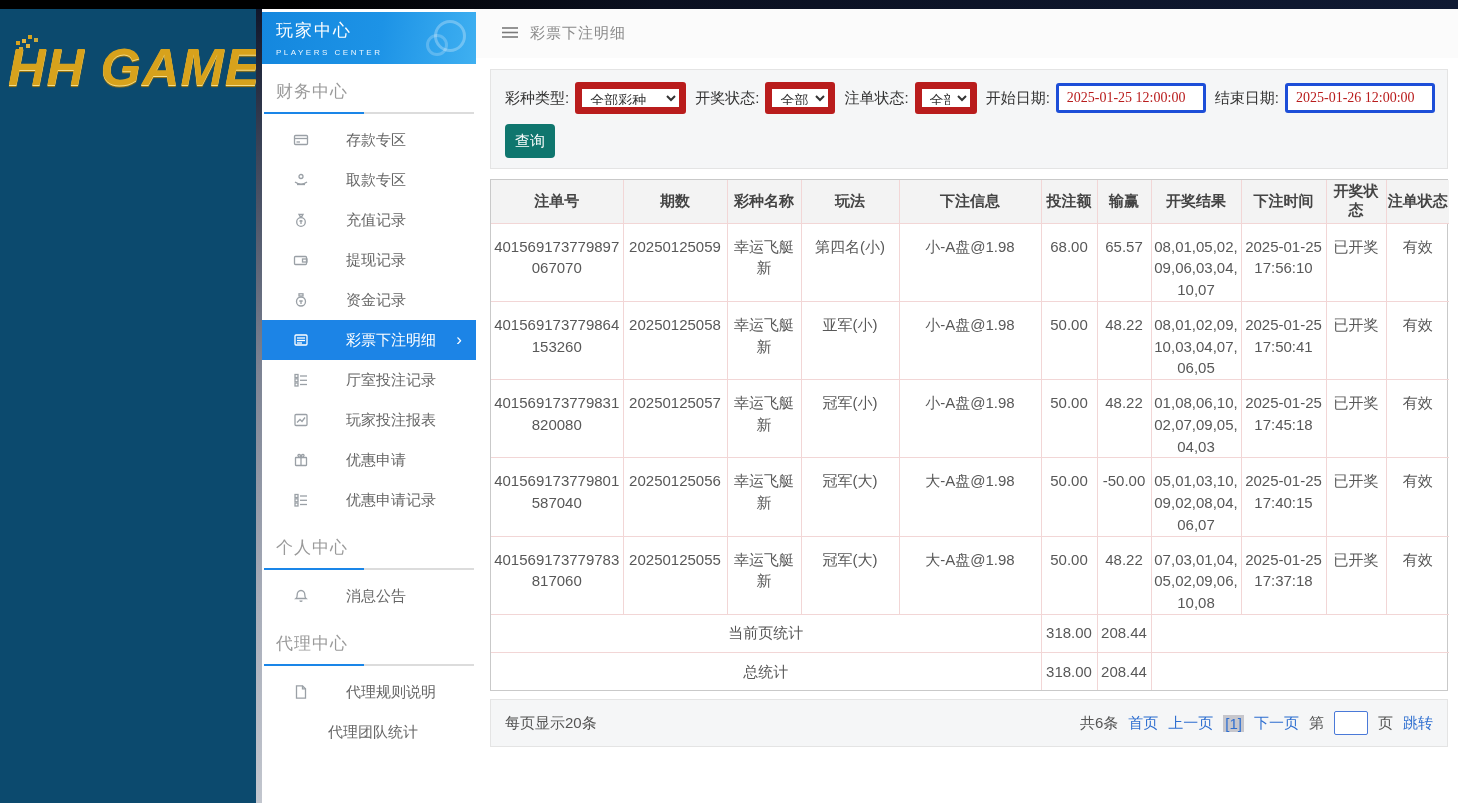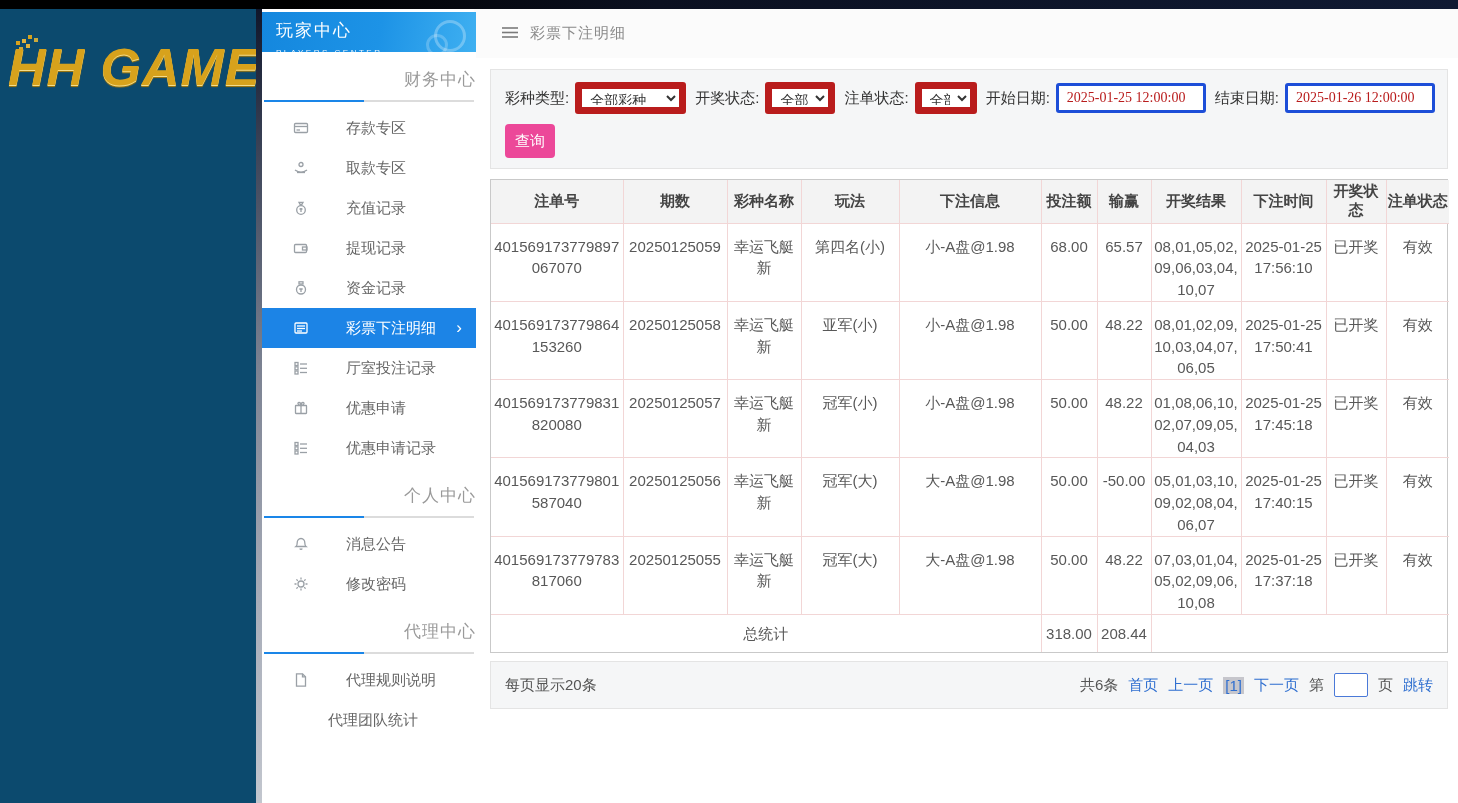--- a/index.html
+++ b/index.html
@@ -18,30 +18,30 @@
   .logo-dots { position:absolute; top:32px; left:16px; width:4px; height:4px; background:#d7a21c;
     box-shadow:6px -2px 0 #e2b23a, 12px -6px 0 #d7a21c, 3px 6px 0 #caa93c, 10px 3px 0 #e2b23a, 18px -3px 0 #caa93c; }
 
   
   .main { position:absolute; top:9px; left:256px; right:0; bottom:0; background:#fff; }
   .main::before { content:""; position:absolute; left:0; top:0; bottom:0; width:6px; z-index:6;
     background:linear-gradient(to bottom,#10162b 0,#3c4458 18%,#7b8292 45%,#a8adb9 75%,#c2c6ce 100%); }
 
   
   .sidebar { position:absolute; left:6px; top:3px; width:214px; bottom:0; background:#fff; z-index:5; }
-  .side-header { position:relative; height:40px; overflow:hidden; padding:7px 0 0 14px;
+  .side-header { position:relative; height:52px; overflow:hidden; padding:7px 0 0 14px;
     background:linear-gradient(100deg,#1487de 0%,#1d93e6 55%,#3fb0f1 100%); }
   .side-header .t1 { color:#fff; font-size:17px; letter-spacing:2px; }
   .side-header .t2 { color:#eaf6ff; font-size:8px; letter-spacing:2.5px; margin-top:6px; }
   .side-deco { position:absolute; right:10px; top:6px; width:40px; height:40px; }
   .side-deco::before { content:""; position:absolute; right:0; top:2px; width:26px; height:26px; border-radius:50%;
     border:3px solid rgba(255,255,255,.28); }
   .side-deco::after { content:""; position:absolute; right:18px; top:16px; width:16px; height:16px; border-radius:50%;
     border:3px solid rgba(255,255,255,.22); }
-  .side-section-title { margin:16px 0 0 14px; font-size:17px; color:#9a9a9a; letter-spacing:1px;text-align:right; }
+  .side-section-title { margin:16px 0 0 14px; font-size:17px; color:#9a9a9a; letter-spacing:1px; }
   .side-underline { height:2px; margin:9px 2px 6px 2px;
     background:linear-gradient(to right,#1a86e8 0 100px,#dcdcdc 100px); }
   .side-item { display:flex; align-items:center; height:40px; padding:0 10px 0 30px; cursor:pointer; color:#666; }
   .side-icon { width:18px; height:16px; display:inline-flex; align-items:center; justify-content:center; }
   .side-icon svg { stroke:#9aa0a6; fill:none; stroke-width:1.3; }
   .side-label { margin-left:36px; font-size:15px; }
   .side-item.active { background:#1c84e6; color:#fff; }
   .side-item.active .side-label { color:#fff; }
   .side-item.active .side-icon svg { stroke:#fff; }
   .side-chevron { margin-left:auto; color:#fff; font-size:17px; padding-right:4px; }
@@ -59,21 +59,21 @@
   .filter-row { display:flex; align-items:center; flex-wrap:nowrap; }
   .f-label { font-size:15px; color:#333; margin-right:6px; white-space:nowrap; }
   .f-gap { width:14px; }
   select { height:32px; border:7px solid #b91c1c; border-radius:3px; background:#fff; color:#333;
     font-size:14px; padding:2px 4px; font-family:inherit; }
   .sel-lottery { width:160px; }
   .sel-draw { width:82px; }
   .sel-order { width:62px; }
   .date-input { width:150px; height:30px; border:3px solid #1d4ed8; border-radius:3px; color:#b91c1c;
     font-size:14px; padding:2px 8px; font-family:Liberation Serif, serif; }
-  .btn-search { margin-top:10px; width:50px; height:34px; background:#ec4899; color:#fff; border:none;
+  .btn-search { margin-top:10px; width:50px; height:34px; background:#0f766e; color:#fff; border:none;
     border-radius:4px; font-size:15px; cursor:pointer; font-family:inherit; }
 
   
   .table-wrap { margin-top:10px; border:1px solid #c9c9c9; background:#fff; }
   table { width:100%; border-collapse:collapse; table-layout:fixed; }
   th, td { border-right:1px solid #f2d6d6; border-bottom:1px solid #f2d6d6; text-align:center;
     font-size:15px; word-break:break-all; }
   th:last-child, td:last-child { border-right:none; }
   tr:last-child td { border-bottom:none; }
   thead th { background:#f3f3f3; color:#444; font-weight:bold; height:43px; }
@@ -182,20 +182,29 @@
                 <line x1="7" y1="8.3" x2="14" y2="8.3"></line>
                 <rect x="2" y="11" width="3" height="3"></rect>
                 <line x1="7" y1="12.5" x2="14" y2="12.5"></line>
               </svg>
             </span>
             <span class="side-label">厅室投注记录</span>
           </div>
           <div class="side-item">
             <span class="side-icon">
               <svg width="16" height="16" viewBox="0 0 16 16">
+                <rect x="2" y="2.5" width="12" height="11" rx="1"></rect>
+                <polyline points="4,10.5 7,7.5 9,9.5 12,5.5"></polyline>
+              </svg>
+            </span>
+            <span class="side-label">玩家投注报表</span>
+          </div>
+          <div class="side-item">
+            <span class="side-icon">
+              <svg width="16" height="16" viewBox="0 0 16 16">
                 <rect x="2.5" y="5.5" width="11" height="8" rx="0.5"></rect>
                 <line x1="8" y1="5.5" x2="8" y2="13.5"></line>
                 <path d="M8 5.5 c-3 0 -4 -3 -2 -3 s2 3 2 3 c3 0 4 -3 2 -3 s-2 3 -2 3"></path>
               </svg>
             </span>
             <span class="side-label">优惠申请</span>
           </div>
           <div class="side-item">
             <span class="side-icon">
               <svg width="16" height="16" viewBox="0 0 16 16">
@@ -212,29 +221,20 @@
           <div class="side-section-title">个人中心</div>
           <div class="side-underline"></div>
           <div class="side-item">
             <span class="side-icon">
               <svg width="16" height="16" viewBox="0 0 16 16">
                 <path d="M8 2.5 c-2.6 0 -3.8 2 -3.8 4.3 0 2.8 -1.2 3.7 -1.2 3.7 h10 c0 0 -1.2 -0.9 -1.2 -3.7 0 -2.3 -1.2 -4.3 -3.8 -4.3 z"></path>
                 <path d="M6.8 12.5 a1.3 1.3 0 0 0 2.4 0"></path>
               </svg>
             </span>
             <span class="side-label">消息公告</span>
-          </div>
-          <div class="side-item">
-            <span class="side-icon">
-              <svg width="16" height="16" viewBox="0 0 16 16">
-                <circle cx="8" cy="8" r="3"></circle>
-                <path d="M8 1.5 v2 M8 12.5 v2 M1.5 8 h2 M12.5 8 h2 M3.4 3.4 l1.4 1.4 M11.2 11.2 l1.4 1.4 M12.6 3.4 l-1.4 1.4 M4.8 11.2 l-1.4 1.4"></path>
-              </svg>
-            </span>
-            <span class="side-label">修改密码</span>
           </div>
           <div class="side-section-title">代理中心</div>
           <div class="side-underline"></div>
           <div class="side-item">
             <span class="side-icon">
               <svg width="16" height="16" viewBox="0 0 16 16">
                 <path d="M3.5 1.8 h6 l3 3 v9.4 h-9 z"></path>
                 <path d="M9.5 1.8 v3 h3"></path>
               </svg>
             </span>
@@ -369,20 +369,26 @@
                 <td>冠军(大)</td>
                 <td>大-A盘@1.98</td>
                 <td>50.00</td>
                 <td>48.22</td>
                 <td>07,03,01,04,05,02,09,06,10,08</td>
                 <td>2025-01-25 17:37:18</td>
                 <td>已开奖</td>
                 <td>有效</td>
               </tr>
               <tr class="summary-row">
+                <td colspan="5">当前页统计</td>
+                <td>318.00</td>
+                <td>208.44</td>
+                <td colspan="4"></td>
+              </tr>
+              <tr class="summary-row">
                 <td colspan="5">总统计</td>
                 <td>318.00</td>
                 <td>208.44</td>
                 <td colspan="4"></td>
               </tr>
             </tbody>
         </table>
       </div>
 
       <div class="footer-panel">

